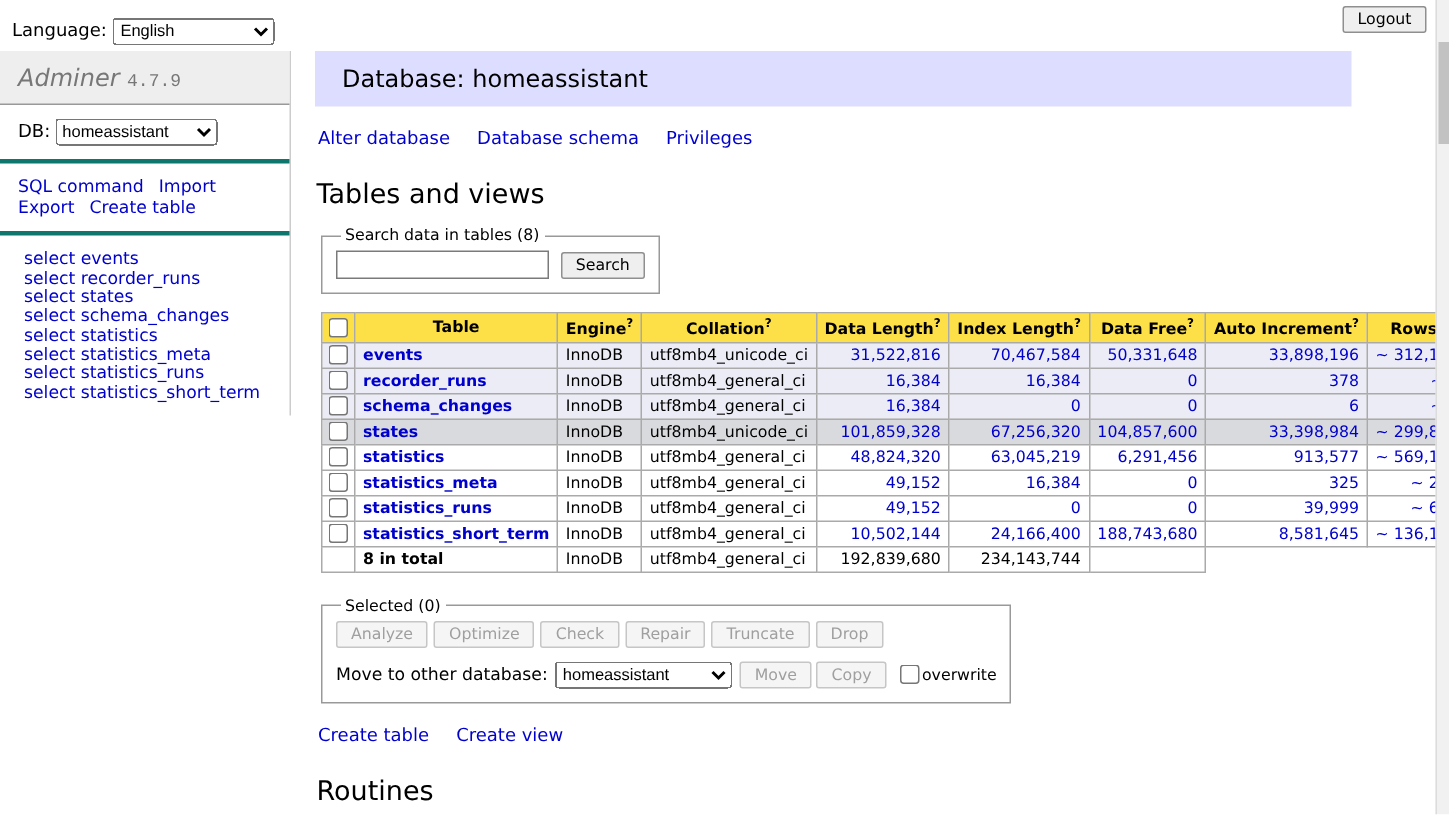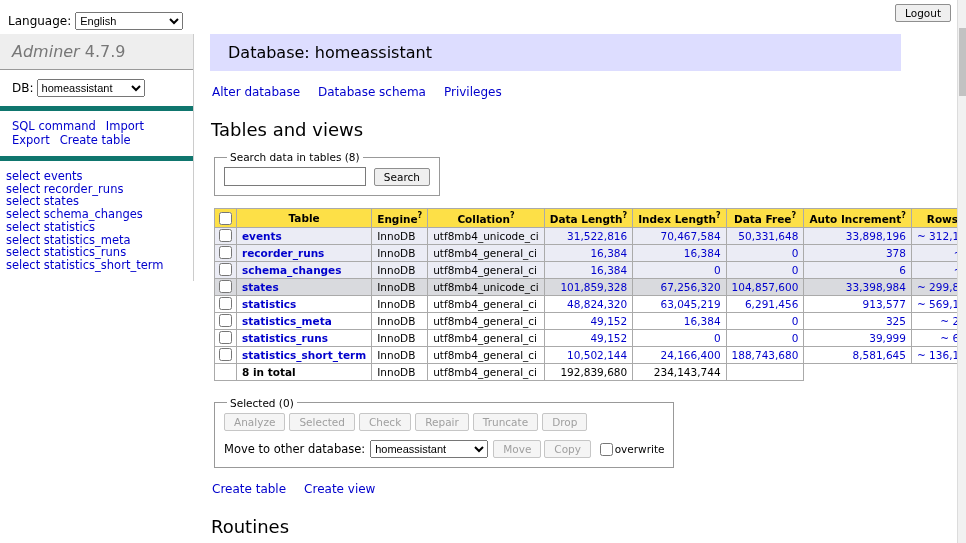--- a/index.html
+++ b/index.html
@@ -27,26 +27,26 @@
     background: #efefef; border: 1px solid #8f8f8f; border-radius: 2px; color: #000; cursor: pointer;
   }
   button:disabled { color: #9f9f9f; border-color: #c6c6c6; background: #f5f5f5; }
 
   
   .sidebar { position: absolute; left: 0; top: 34px; width: 194px; background: #fff; border-right: 1px solid #ccc; }
   .sidebar h1 {
     background: #eee; border-bottom: 1px solid #999; padding: 8px 12px;
     font-size: 16px; font-weight: normal; font-style: italic; color: #777;
   }
-  .sidebar h1 .version { font-size: 16px; font-style: normal; color: #777; margin-left: 5px; }
-  .menu-p { padding: 9px 12px; border-bottom: 5px solid #0f766e; }
+  .sidebar h1 .version { font-size: 12px; font-style: normal; color: #777; margin-left: 5px; font-family: Liberation Mono, monospace; }
+  .menu-p { padding: 9px 12px; border-bottom: 3px solid #0f766e; }
   .menu-p select { font-size: 11px; width: 108px; height: 18px; vertical-align: middle; margin-left: 3px; }
   .action-links { line-height: 13.5px; font-size: 11.5px; }
   .action-links a { margin-right: 10px; }
-  .tables-list { padding: 9px 6px; font-size: 11.5px; }
+  .tables-list { padding: 9px 16px; font-size: 11.5px; }
   .tables-list a { display: block; line-height: 12.7px; white-space: nowrap; }
 
   
   .content { position: absolute; left: 194px; top: 26px; width: 707px; }
   .content h2 {
     margin: 8px 0 0 16px; background: #ddddff; padding: 9px 18px;
     font-size: 16px; font-weight: normal; color: #000;
   }
   .content-body { padding-left: 17px; }
   p.links { margin: 14px 0 0 1px; }
@@ -239,21 +239,21 @@
               <td>utf8mb4_general_ci</td>
               <td class="num">192,839,680</td>
               <td class="num">234,143,744</td>
               <td class="num"></td>
             </tr>
           </tbody>
         </table>
 
       <fieldset class="selected">
         <legend>Selected (0)</legend>
-        <div class="sel-buttons"><button disabled="">Analyze</button><button disabled="">Selected</button><button disabled="">Check</button><button disabled="">Repair</button><button disabled="">Truncate</button><button disabled="">Drop</button></div>
+        <div class="sel-buttons"><button disabled="">Analyze</button><button disabled="">Optimize</button><button disabled="">Check</button><button disabled="">Repair</button><button disabled="">Truncate</button><button disabled="">Drop</button></div>
         <div class="move-row">
           <span>Move to other database:</span><select><option>homeassistant</option></select><button disabled="">Move</button><button disabled="">Copy</button>
           <input type="checkbox" style=""><label>overwrite</label>
         </div>
       </fieldset>
 
       <p class="links"><a href="#">Create table</a><a href="#">Create view</a></p>
 
       <h3>Routines</h3>
       

